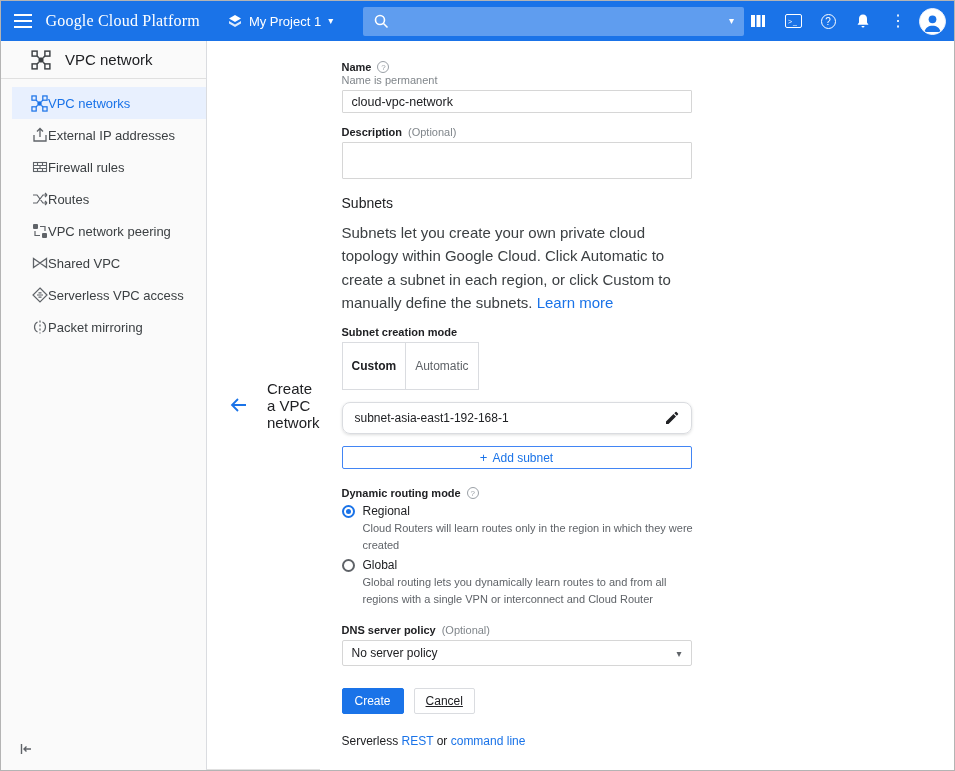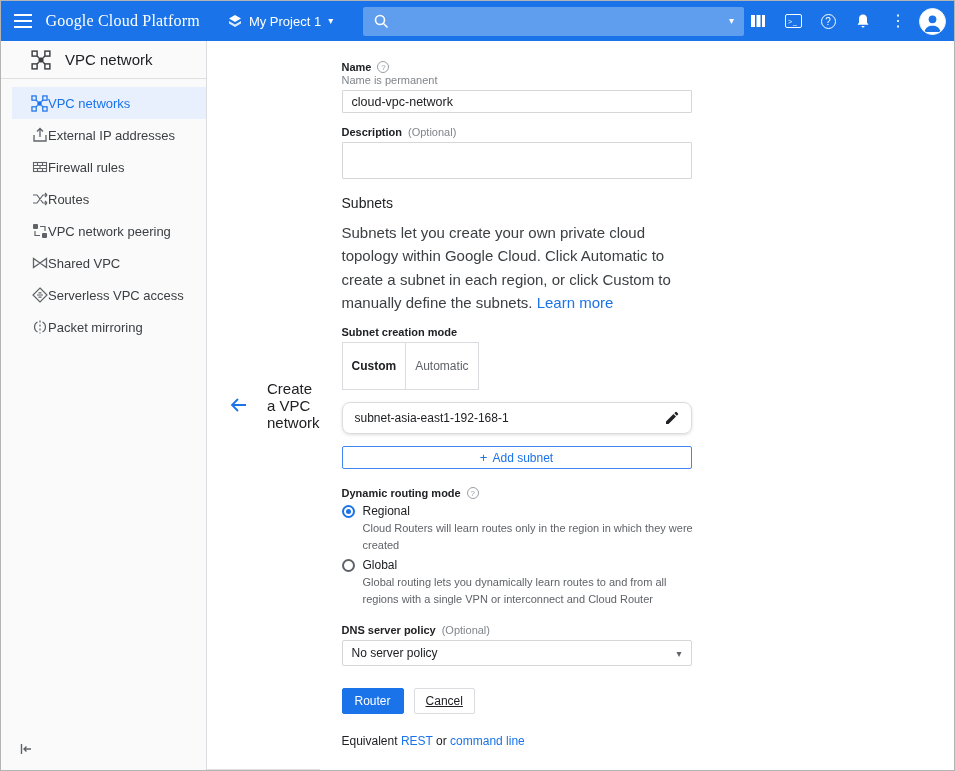--- a/index.html
+++ b/index.html
@@ -336,27 +336,27 @@
             <span class="optional">(Optional)</span>
           </div>
           <div class="select">
             <span>No server policy</span>
             <span class="select-caret">▾</span>
           </div>
         </div>
 
         
         <div class="actions">
-          <button class="btn-primary">Router</button>
+          <button class="btn-primary">Create</button>
           <button class="btn-secondary">Cancel</button>
         </div>
 
         
         <div class="equivalent">
-          <span>Equivalent</span>
+          <span>Serverless</span>
           <a class="link">REST</a>
           <span>or</span>
           <a class="link">command line</a>
         </div>
 
       </div>
     </main>
   </div>
 </div>
 

